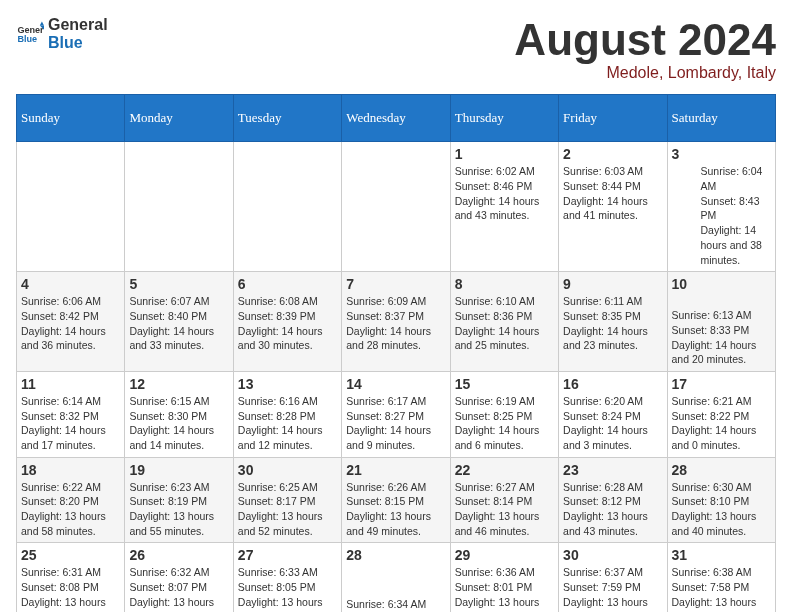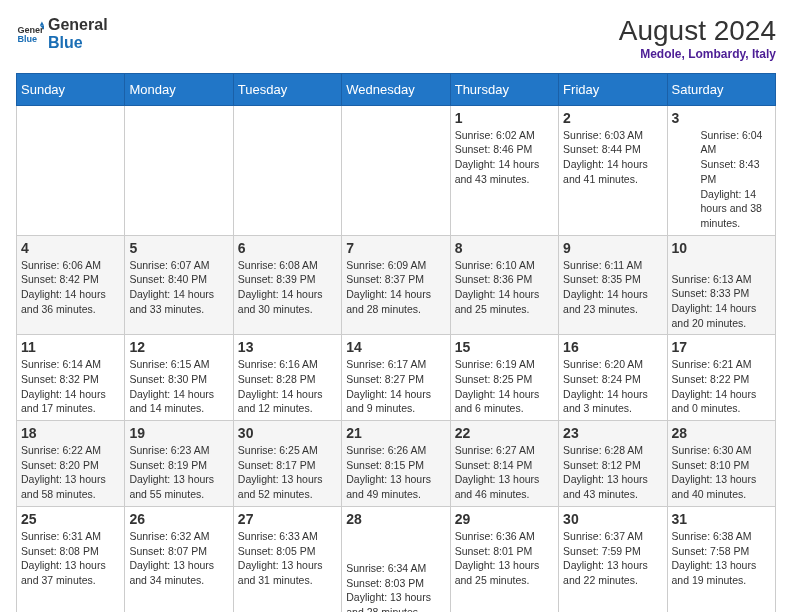--- a/index.html
+++ b/index.html
@@ -22,43 +22,44 @@
       gap: 4px;
     }
     .logo-icon {
       width: 28px;
       height: 28px;
     }
     .title-area {
       text-align: right;
     }
     .title-area h1 {
-      font-size: 28px;
-      font-weight: normal;
+      font-size: 44px;
+      font-weight: bold;
       color: #333;
       line-height: 1.1;
     }
     .title-area h2 {
-      font-size: 12px;
-      font-weight: bold;
-      color: #4c1d95;
+      font-size: 16px;
+      font-weight: normal;
+      color: #7f1d1d;
     }
     .calendar-table {
       width: 100%;
       border-collapse: collapse;
       font-size: 11px;
     }
     .calendar-table thead th {
       background: #2176c7;
       color: #fff;
-      padding: 8px 4px;
+      padding: 15px 4px;
       text-align: left;
       font-size: 13px;
       font-weight: normal;
       border: 1px solid #1a60a8;
+      font-family: Liberation Serif, serif;
     }
     .calendar-table tbody td {
       border: 1px solid #ccc;
       vertical-align: top;
       padding: 4px;
       width: 108px;
       min-height: 80px;
       background: #fff;
     }
     .calendar-table tbody tr:nth-child(even) td {

